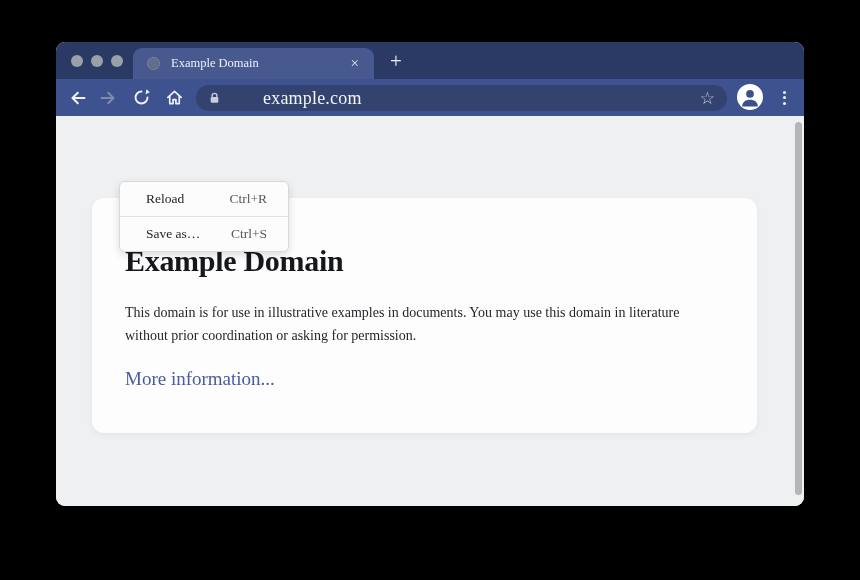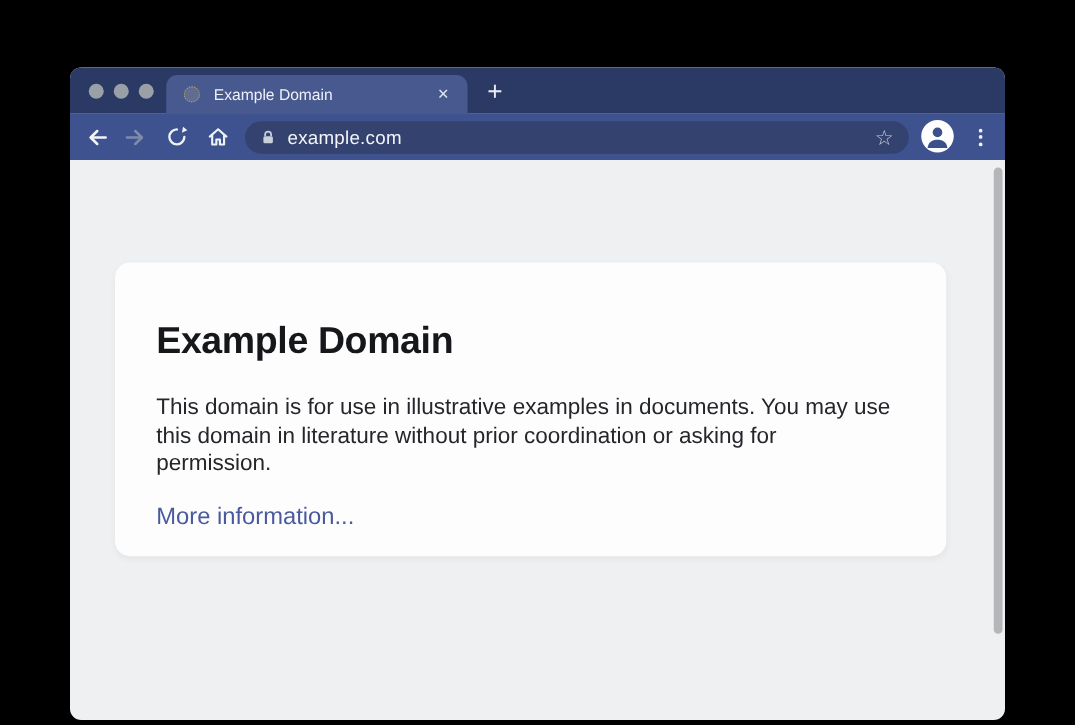--- a/index.html
+++ b/index.html
@@ -7,22 +7,22 @@
     --page_bg:#eef0f1; --card_bg:#fdfdfe; --text:#24262a; --link:#4a5a9e;
     --scrollbar:#b4b6ba; --menu_bg:#fcfcfc;
   }
   *{box-sizing:border-box;}
   html,body{margin:0;padding:0;}
   body{
     width:860px;height:580px;background:#000;position:relative;overflow:hidden;
     font-family:"Liberation Sans","DejaVu Sans",sans-serif;
   }
   .window{
-    position:absolute;left:56px;top:54px;width:748px;height:522px;
-    border-radius:9px;overflow:hidden;background:var(--page_bg);
+    position:absolute;left:56px;top:42px;width:748px;height:464px;
+    border-radius:9px;overflow:hidden;background:var(--page_bg);font-family:Liberation Serif, serif;
   }
   
   .titlebar{position:relative;height:37px;background:var(--titlebar);}
   .lights{position:absolute;left:15px;top:13px;display:flex;gap:8px;}
   .light{width:12px;height:12px;border-radius:50%;background:#9aa0a8;}
   .tab{
     position:absolute;left:77px;bottom:0;width:241px;height:31px;
     background:var(--tab);border-radius:9px 9px 0 0;
     display:flex;align-items:center;padding:0 11px 0 14px;
   }
@@ -42,40 +42,40 @@
     display:flex;align-items:center;justify-content:center;}
   .btn-back{left:9px;color:#f1f3f8;}
   .btn-forward{left:39px;color:#7e8bad;}
   .btn-reload{left:72px;color:#eef1f6;}
   .btn-home{left:105px;color:#eef1f6;}
   .addressbar{
     position:absolute;left:140px;top:6px;width:531px;height:26px;border-radius:13px;
     background:var(--urlbar);display:flex;align-items:center;padding:0 12px;
   }
   .lock-icon{margin-right:9px;display:flex;}
-  .url{color:#f3f5f9;font-size:15px;font-weight:500;letter-spacing:.2px;flex:1;}
+  .url{color:#f3f5f9;font-size:18px;font-weight:500;letter-spacing:.2px;flex:1;margin-left:33px;}
   .star{color:#c6ccd9;font-size:17px;line-height:17px;margin-left:auto;}
   .avatar{
     position:absolute;left:681px;top:5px;width:26px;height:26px;border-radius:50%;
     background:#fff;overflow:hidden;display:flex;align-items:center;justify-content:center;
   }
   .overflow{position:absolute;left:721px;top:6px;width:14px;height:25px;
     display:flex;flex-direction:column;align-items:center;justify-content:center;gap:2.5px;}
   .odot{width:3px;height:3px;border-radius:50%;background:#eef1f6;}
   
   .viewport{position:relative;height:390px;background:var(--page_bg);}
   .scrollbar{position:absolute;right:2px;top:6px;width:7px;height:373px;
     background:var(--scrollbar);border-radius:4px;}
   .card{
     position:absolute;left:36px;top:82px;width:665px;height:235px;
     background:var(--card_bg);border-radius:12px;box-shadow:0 2px 6px rgba(0,0,0,.05);
     padding:46px 40px 0 33px;
   }
   .card h1{margin:0;font-size:30px;font-weight:700;color:#15171a;letter-spacing:-.3px;}
-  .card p{margin:24px 0 0;width:588px;font-size:18px;line-height:22.5px;color:var(--text);}
+  .card p{margin:24px 0 0;width:588px;font-size:14px;line-height:22.5px;color:var(--text);}
   .card a{display:inline-block;margin-top:21px;font-size:19px;color:var(--link);text-decoration:none;}
   
   .context-menu{
     position:absolute;left:63px;top:65px;width:170px;z-index:5;
     background:var(--menu_bg);border:1px solid #d9d9da;border-radius:6px;
     box-shadow:0 3px 9px rgba(0,0,0,.13);overflow:hidden;
   }
   .menu-row{height:34px;display:flex;align-items:center;justify-content:space-between;
     padding:0 21px 0 26px;font-size:13.5px;}
   .menu-label{color:#1d1f22;}
@@ -145,20 +145,31 @@
     </div>
     <div class="overflow">
       <span class="odot"></span>
       <span class="odot"></span>
       <span class="odot"></span>
     </div>
   </div>
 
   <div class="viewport">
 
+    <div class="context-menu">
+      <div class="menu-row">
+        <span class="menu-label">Reload</span>
+        <span class="menu-shortcut">Ctrl+R</span>
+      </div>
+      <div class="menu-sep"></div>
+      <div class="menu-row">
+        <span class="menu-label">Save as…</span>
+        <span class="menu-shortcut">Ctrl+S</span>
+      </div>
+    </div>
 
     <div class="card">
       <h1>Example Domain</h1>
       <p>This domain is for use in illustrative examples in documents. You may use this domain in literature without prior coordination or asking for permission.</p>
       <a href="#">More information...</a>
     </div>
 
     <div class="scrollbar"></div>
   </div>
 

